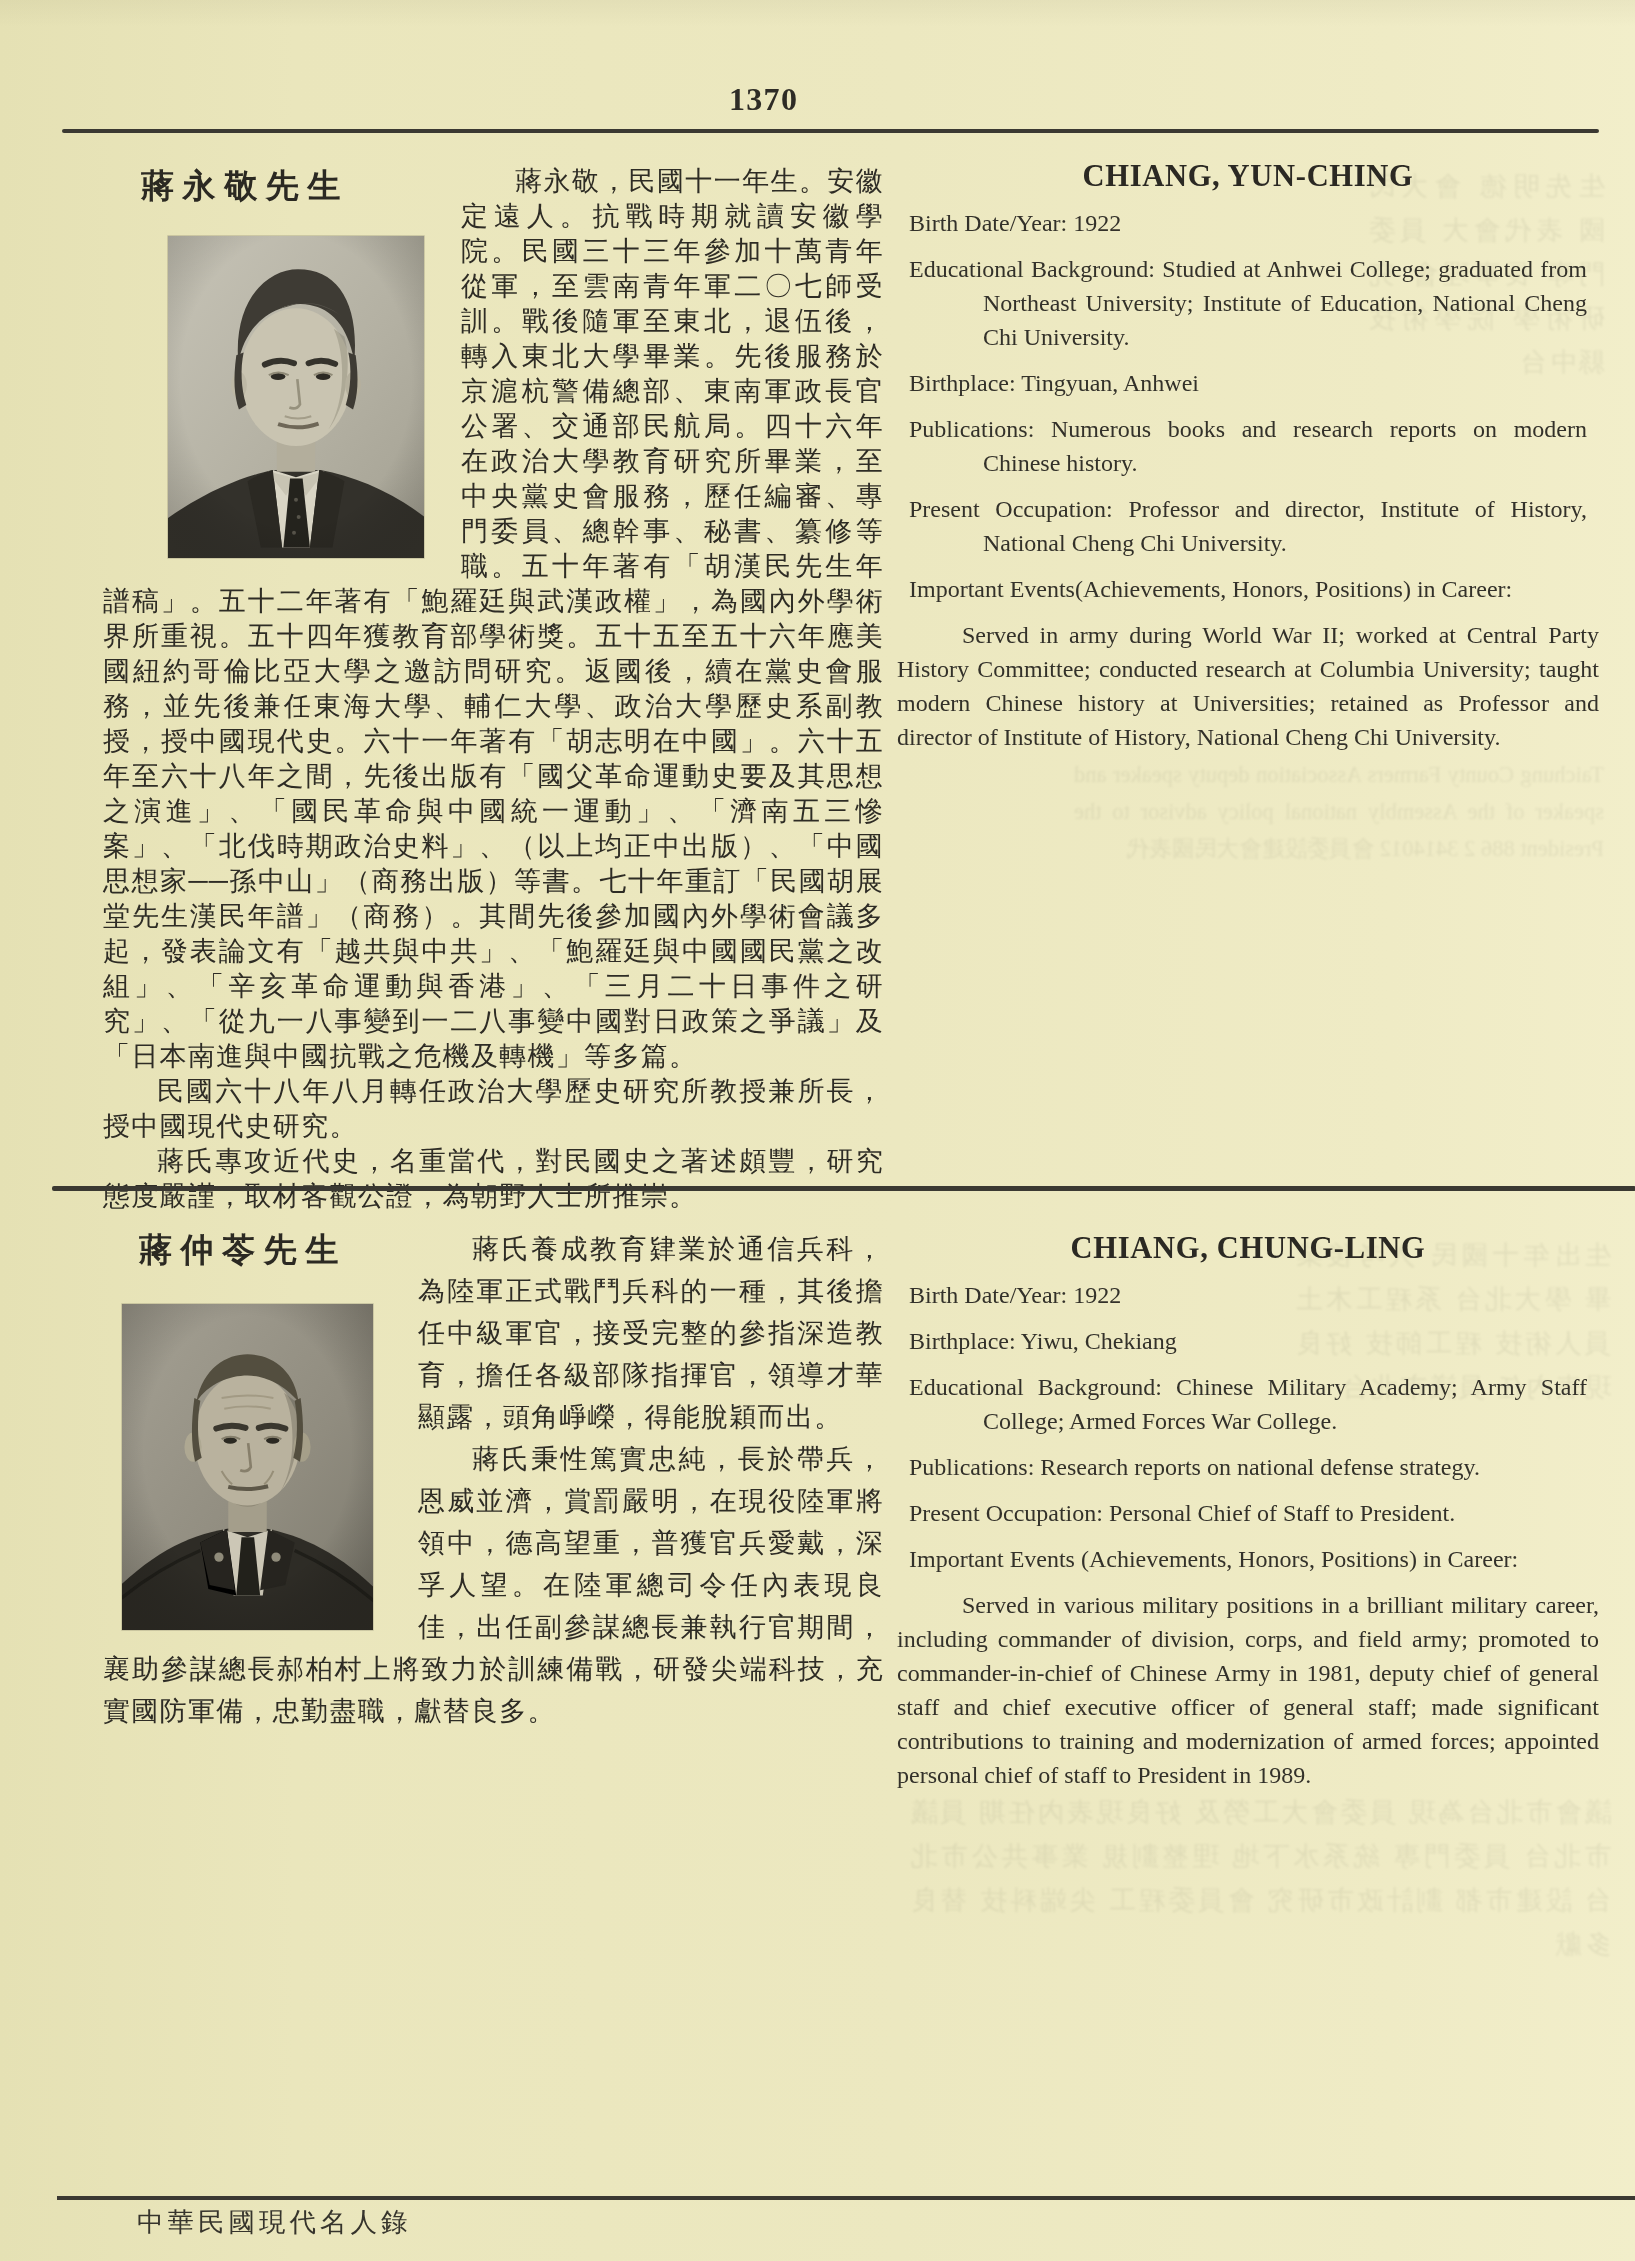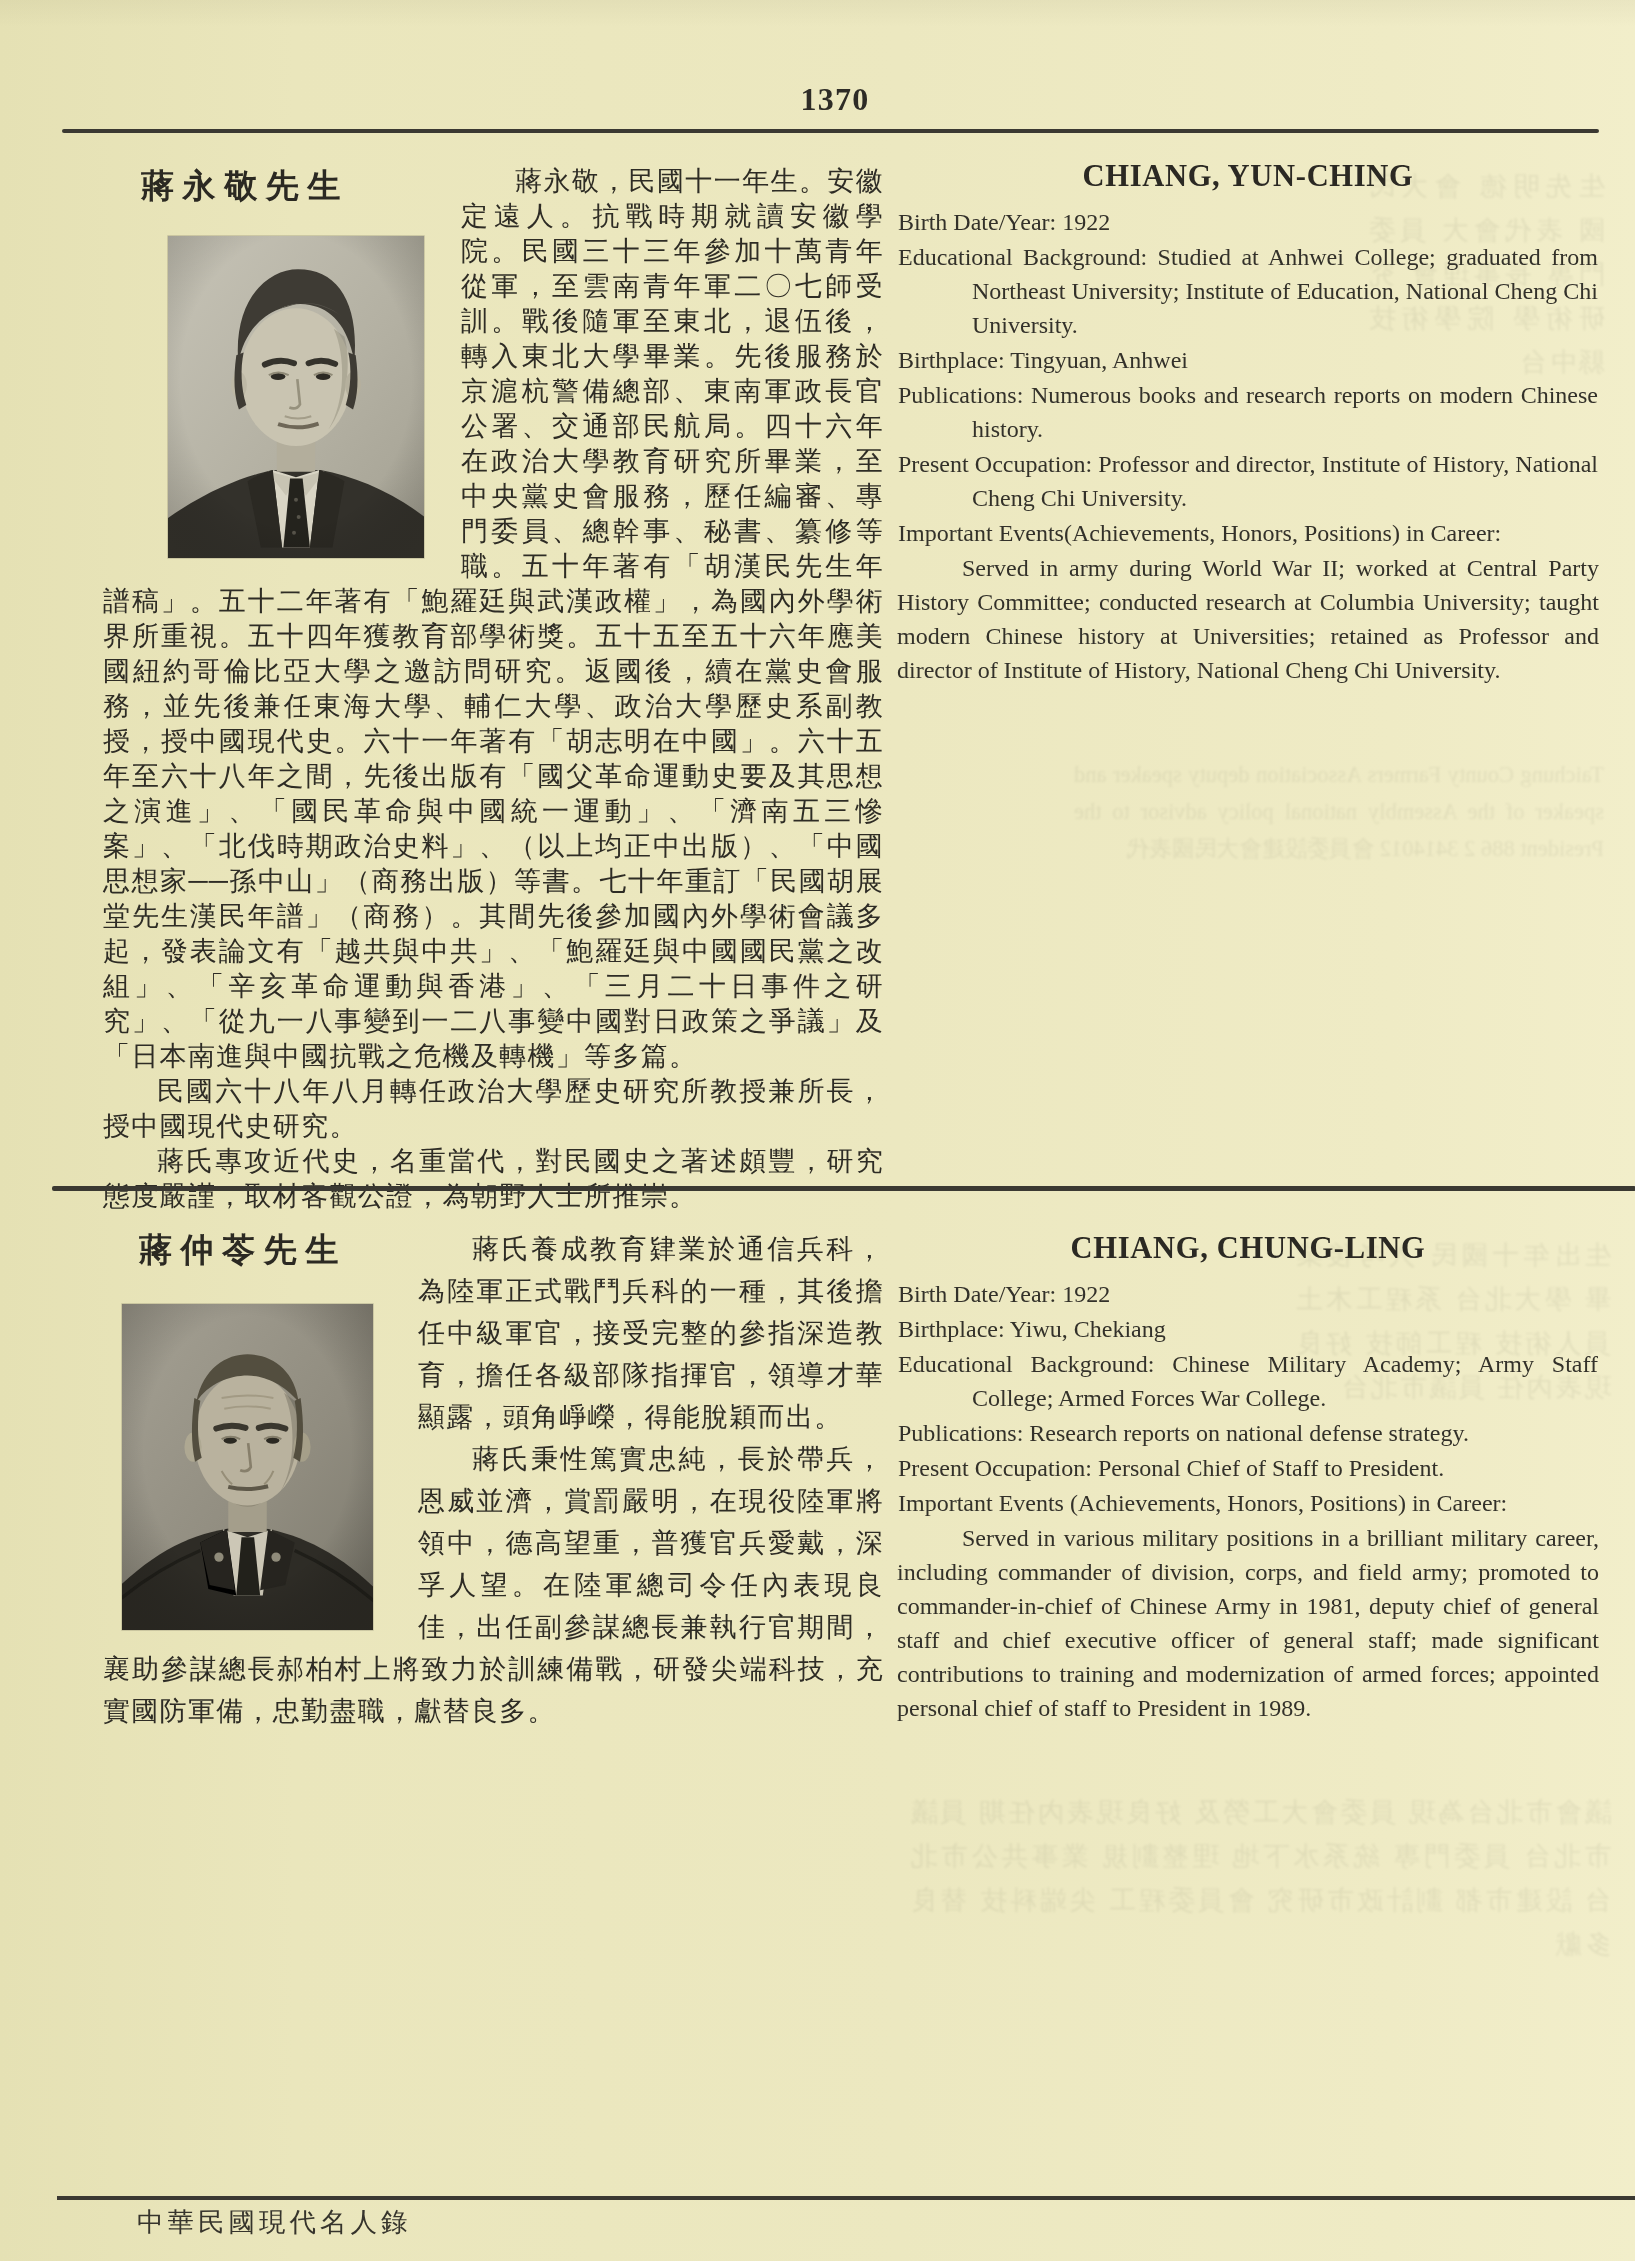--- a/index.html
+++ b/index.html
@@ -12,21 +12,21 @@
     font-family:"Liberation Serif","DejaVu Serif",serif;
     color:#32302a;
   }
   .page::after{ 
     content:"";position:absolute;left:0;top:0;right:0;height:26.5px;
     background:linear-gradient(180deg,rgba(120,115,80,0.07),rgba(120,115,80,0));
     pointer-events:none;
   }
   .page-number{
     position:absolute;top:81px;left:729px;width:212px;
-    text-align:center;font-size:32px;font-weight:bold;letter-spacing:1.3px;color:#2e2c26;
+    font-size:32px;font-weight:bold;letter-spacing:1.3px;color:#2e2c26;
   }
   .rule{position:absolute;background:#3b3932;}
   .header-rule{top:129px;left:62px;width:1537px;height:4px;border-radius:2px;}
   .divider-rule{top:1186px;left:52px;width:1584px;height:5.3px;border-radius:2px;}
   .footer-rule{top:2196px;left:57px;width:1579px;height:4px;}
   .footer-text{
     position:absolute;top:2204px;left:137px;
     font-size:26.5px;letter-spacing:4px;color:#36342c;text-align:right;
   }
 
@@ -62,21 +62,21 @@
     font-size:27px;letter-spacing:1.3px;color:#2e2c25;
   }
   .entry-1-cn .cn-para{line-height:35px;}
   .entry-2-cn .cn-para{line-height:42px;}
   .cn-para{text-indent:2em;}
 
   .en-name{
     margin:0 0 10.6px 0;font-size:30.5px;font-weight:bold;letter-spacing:0.7px;color:#2b2923;text-align:center;
   }
   .field{
-    margin:1px;font-size:24px;line-height:34px;text-align:justify;color:#33312a;
+    margin:12px;font-size:24px;line-height:34px;text-align:justify;color:#33312a;
     padding-left:74px;text-indent:-74px;
   }
   .field.no-hang{padding-left:0;text-indent:0;}
   .en-para{
     margin:0;font-size:24px;line-height:34px;text-align:justify;color:#33312a;
     text-indent:65px;
   }
 
   
   .ghost{

